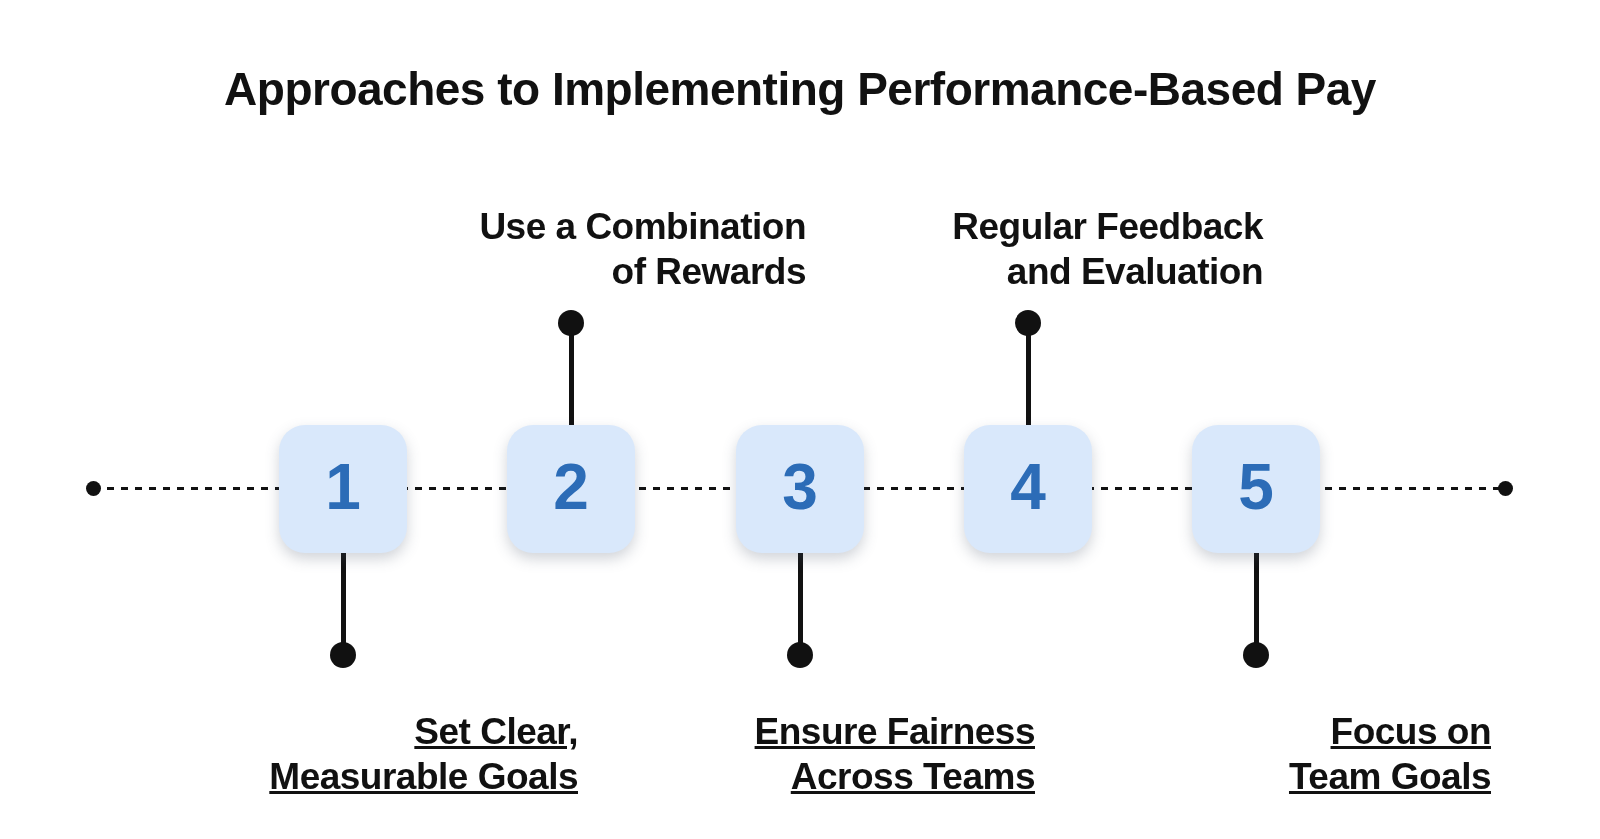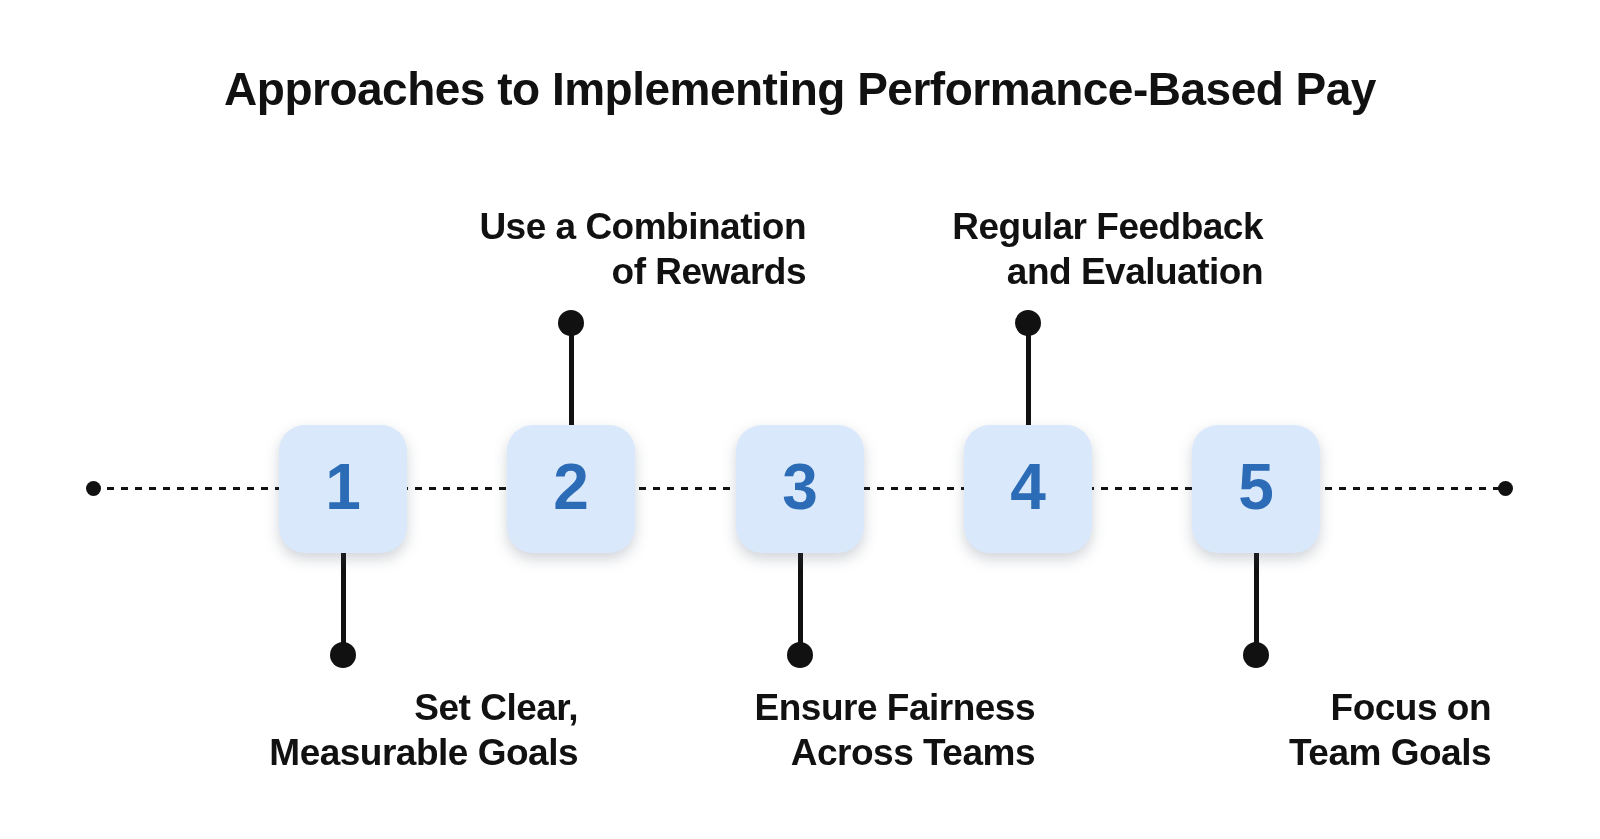--- a/index.html
+++ b/index.html
@@ -119,21 +119,21 @@
     width: 470px;
     text-align: right;
     font-size: 37px;
     line-height: 45px;
     font-weight: 700;
     letter-spacing: -0.5px;
     white-space: pre-line;
     color: var(--ink, #111111);
   }
   .pos-above .label { top: 204px; }
-  .pos-below .label { top: 685px; }
+  .pos-below .label { top: 709px; text-decoration: underline; }
 </style>
 </head>
 <body>
 
 <div class="canvas">
 
   <h1 class="title">Approaches to Implementing Performance-Based Pay</h1>
 
   <div class="rail"></div>
   <div class="rail-dot left"></div>

